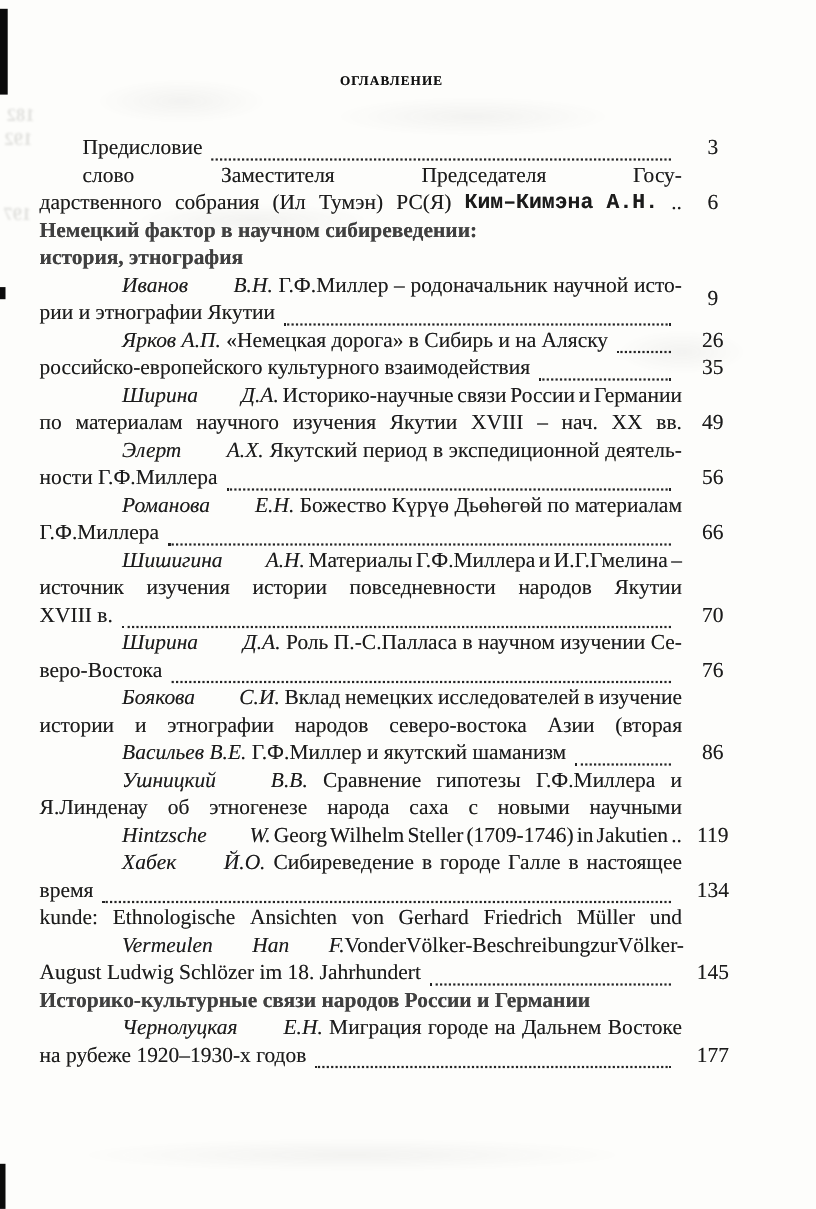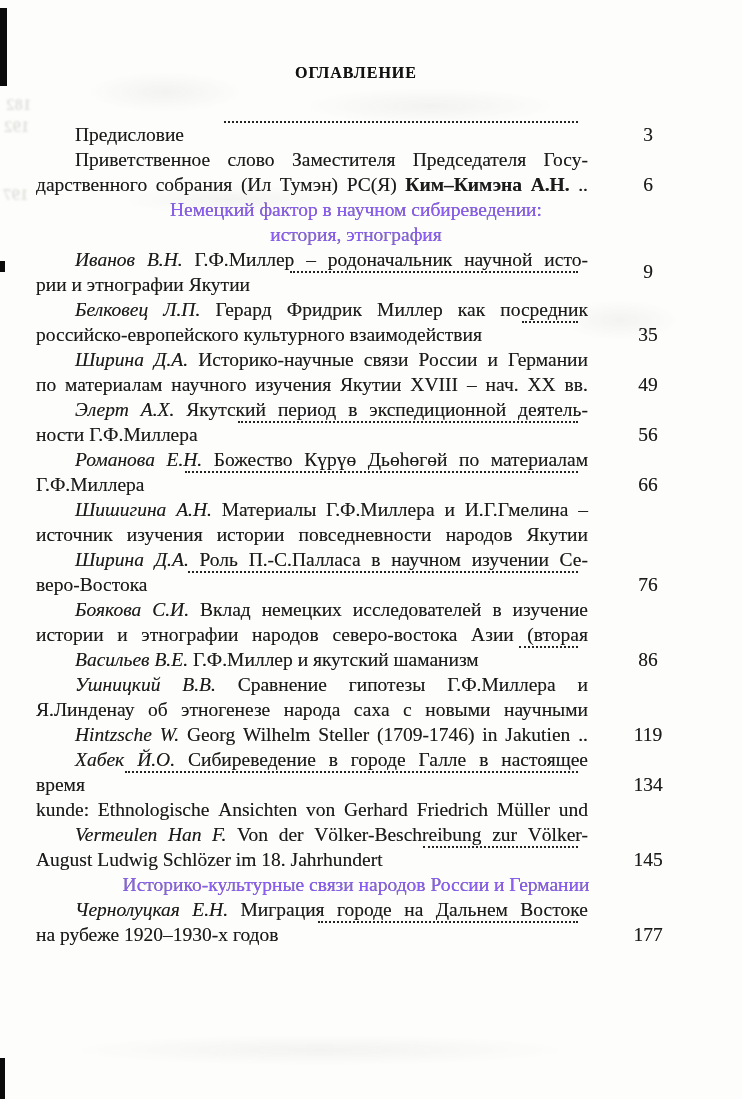--- a/index.html
+++ b/index.html
@@ -2,34 +2,34 @@
 <html><head>
 <meta charset="utf-8">
 <style>
   html,body{margin:0;padding:0;width:742px;height:1099px;overflow:hidden;
     background:#fdfdfb;
     font-family:"Liberation Serif","DejaVu Serif",serif;
     color:#1b1b1b;}
   #page{position:relative;width:742px;height:1099px;background:#fdfdfb;}
   #content{position:absolute;left:36px;top:0;width:640px;}
   .doc-title{margin-top:60px;height:26px;line-height:26px;text-align:center;
-    font-size:16px;font-weight:bold;letter-spacing:1px;color:#111;
+    font-size:12px;font-weight:bold;letter-spacing:1px;color:#111;
     text-shadow:0 0 .4px rgba(0,0,0,.55);}
   #toc-lines{margin-top:36px;}
   .line{height:25px;line-height:25px;font-size:19.5px;
     text-shadow:0 0 .4px rgba(0,0,0,.45);}
-  .line.entry{display:flex;align-items:flex-start;gap:32px;}
-  .line.heading{font-weight:normal;text-align:center;color:#8b5cf6;
+  .line.entry{display:flex;align-items:flex-end;}
+  .line.heading{font-weight:bold;color:#404040;
     text-shadow:0 0 .5px rgba(0,0,0,.6);}
   .textwrap{flex:none;white-space:pre;}
   .textwrap.justify{flex:1 1 auto;display:flex;justify-content:space-between;white-space:normal;}
   .textwrap.indent{padding-left:39px;}
   .w{flex:none;}
-  .italic{font-style:italic;}
-  .bold{font-weight:bold;}
+  .italic{font-style:italic;margin-left:36px;}
+  .bold{font-weight:bold;font-family:Liberation Mono, monospace;}
   .normal{font-style:normal;}
   .leader{flex:1 1 auto;border-bottom:2px dotted #242424;margin:0 10px 0 8px;
     transform:translateY(-1px);}
   .pagecol{flex:none;width:56px;text-align:center;font-size:19.5px;}
   .pagecol.raised{transform:translateY(-13px);}
   .scan-mark{position:absolute;background:#0b0b0b;filter:blur(.4px);}
   .bleed{position:absolute;transform:scaleX(-1);filter:blur(1.1px);
     opacity:.22;color:#7d7d76;font-size:17px;font-weight:bold;}
   .smudge{position:absolute;opacity:.06;filter:blur(2px);
     background:radial-gradient(ellipse at center,#555 0%,rgba(85,85,85,0) 70%);}
@@ -41,21 +41,20 @@
   <div id="content">
     <div class="doc-title">ОГЛАВЛЕНИЕ</div>
     <div id="toc-lines">
         <div class="line entry">
           <div class="textwrap indent"><span class="normal">Предисловие</span></div>
           <span class="leader"></span>
           <span class="pagecol">3</span>
         </div>
         <div class="line entry">
           <div class="textwrap justify indent">
-            <span class="w normal">Приветственное</span>
             <span class="w normal">слово</span>
             <span class="w normal">Заместителя</span>
             <span class="w normal">Председателя</span>
             <span class="w normal">Госу-</span>
           </div>
           <span class="pagecol"></span>
         </div>
         <div class="line entry">
           <div class="textwrap justify">
             <span class="w normal">дарственного</span>
@@ -82,30 +81,23 @@
             <span class="w normal">исто-</span>
           </div>
           <span class="pagecol"></span>
         </div>
         <div class="line entry">
           <div class="textwrap"><span class="normal">рии и этнографии Якутии</span></div>
           <span class="leader"></span>
           <span class="pagecol raised">9</span>
         </div>
         <div class="line entry">
-          <div class="textwrap justify indent">
-            <span class="w italic">Белковец</span>
-            <span class="w italic">Л.П.</span>
-            <span class="w normal">Герард</span>
-            <span class="w normal">Фридрик</span>
-            <span class="w normal">Миллер</span>
-            <span class="w normal">как</span>
-            <span class="w normal">посредник</span>
-          </div>
-          <span class="pagecol"></span>
+          <div class="textwrap indent"><span class="italic">Ярков А.П.</span><span class="normal"> «Немецкая дорога» в Сибирь и на Аляску</span></div>
+          <span class="leader"></span>
+          <span class="pagecol">26</span>
         </div>
         <div class="line entry">
           <div class="textwrap"><span class="normal">российско-европейского культурного взаимодействия</span></div>
           <span class="leader"></span>
           <span class="pagecol">35</span>
         </div>
         <div class="line entry">
           <div class="textwrap justify indent">
             <span class="w italic">Ширина</span>
             <span class="w italic">Д.А.</span>
@@ -181,20 +173,25 @@
         <div class="line entry">
           <div class="textwrap justify">
             <span class="w normal">источник</span>
             <span class="w normal">изучения</span>
             <span class="w normal">истории</span>
             <span class="w normal">повседневности</span>
             <span class="w normal">народов</span>
             <span class="w normal">Якутии</span>
           </div>
           <span class="pagecol"></span>
+        </div>
+        <div class="line entry">
+          <div class="textwrap"><span class="normal">XVIII в.</span></div>
+          <span class="leader"></span>
+          <span class="pagecol">70</span>
         </div>
         <div class="line entry">
           <div class="textwrap justify indent">
             <span class="w italic">Ширина</span>
             <span class="w italic">Д.А.</span>
             <span class="w normal">Роль</span>
             <span class="w normal">П.-С.Палласа</span>
             <span class="w normal">в</span>
             <span class="w normal">научном</span>
             <span class="w normal">изучении</span>

